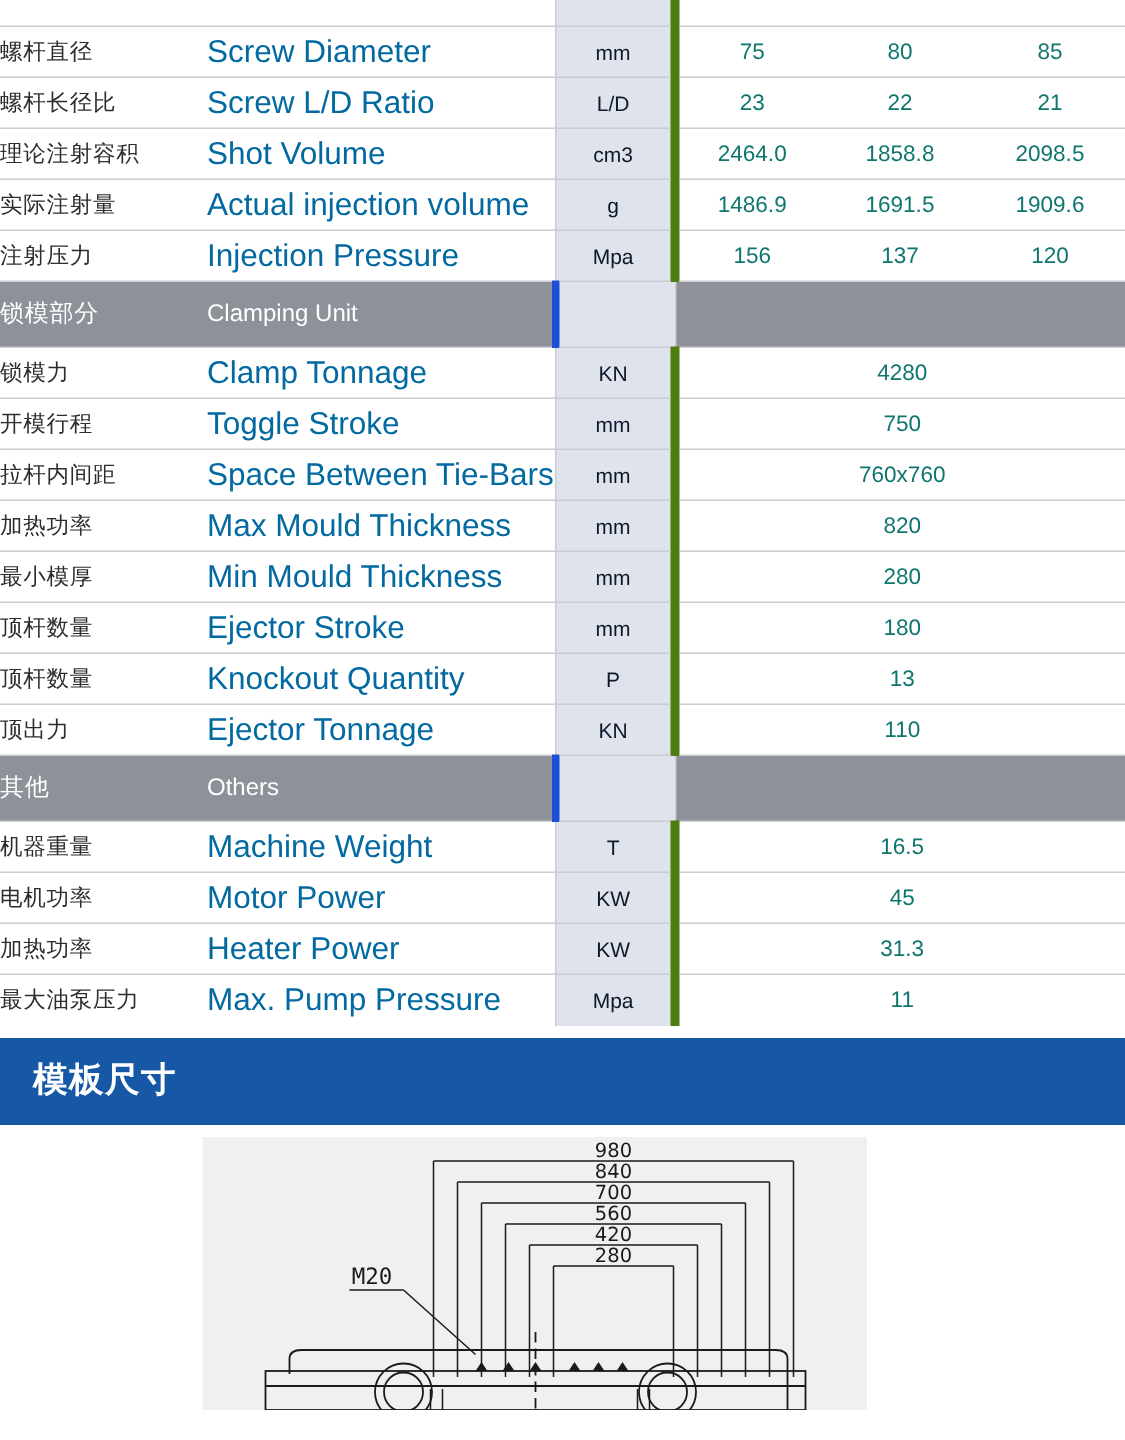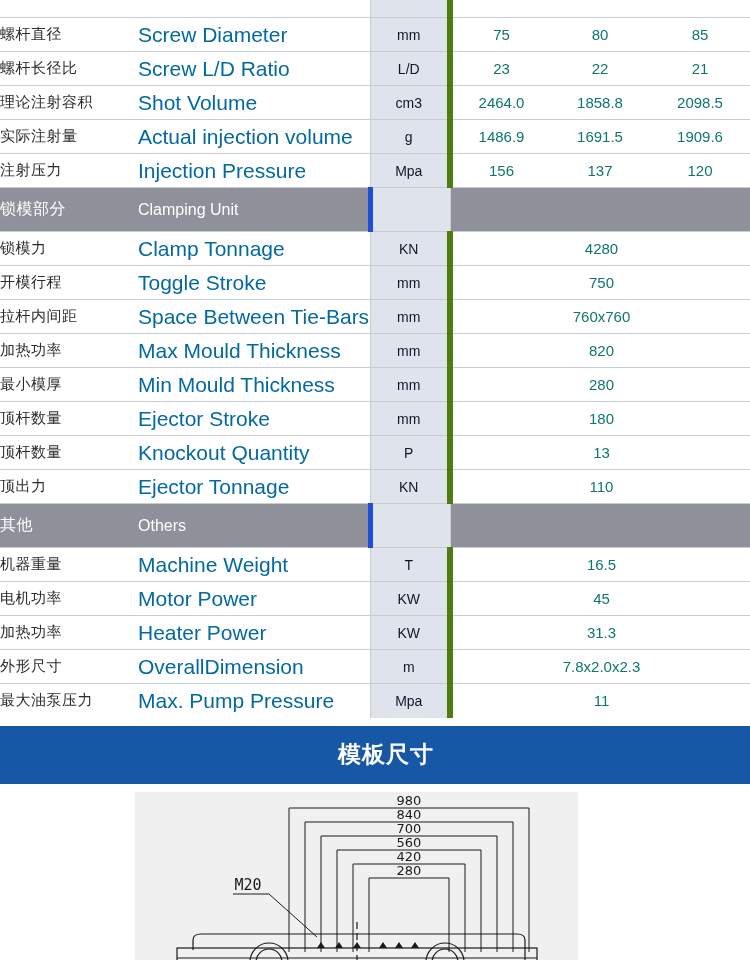--- a/index.html
+++ b/index.html
@@ -101,21 +101,20 @@
     color: #ffffff;
     padding: 14px 0 16px 22px;
     margin-top: 8px;
   }
   .banner .cn {
     font-size: 23px;
     font-weight: bold;
     font-family: "DejaVu Sans", sans-serif;
     letter-spacing: 1px;
     line-height: 1.25;
-    text-align: center;
   }
   .banner .en {
     font-size: 20px;
     line-height: 1.35;
     font-weight: normal;
   }
 
   
   .drawing-wrap {
     position: relative;
@@ -265,26 +264,20 @@
         <td class="c-cn">电机功率</td>
         <td class="c-en">Motor Power</td>
         <td class="c-unit">KW</td>
         <td class="c-v one" colspan="3">45</td>
       </tr>
       <tr>
         <td class="c-cn">加热功率</td>
         <td class="c-en">Heater Power</td>
         <td class="c-unit">KW</td>
         <td class="c-v one" colspan="3">31.3</td>
-      </tr>
-      <tr>
-        <td class="c-cn">外形尺寸</td>
-        <td class="c-en">OverallDimension</td>
-        <td class="c-unit">m</td>
-        <td class="c-v one" colspan="3">7.8x2.0x2.3</td>
       </tr>
       <tr>
         <td class="c-cn">最大油泵压力</td>
         <td class="c-en">Max. Pump Pressure</td>
         <td class="c-unit">Mpa</td>
         <td class="c-v one" colspan="3">11</td>
       </tr>
     </tbody>
   </table>
 

